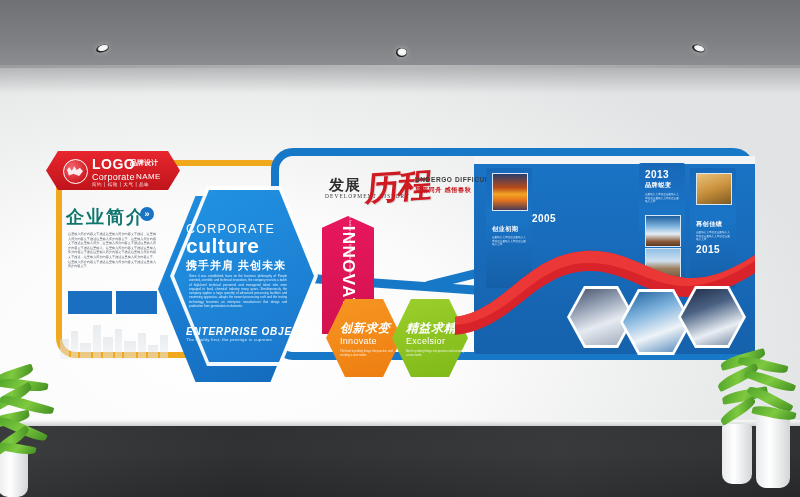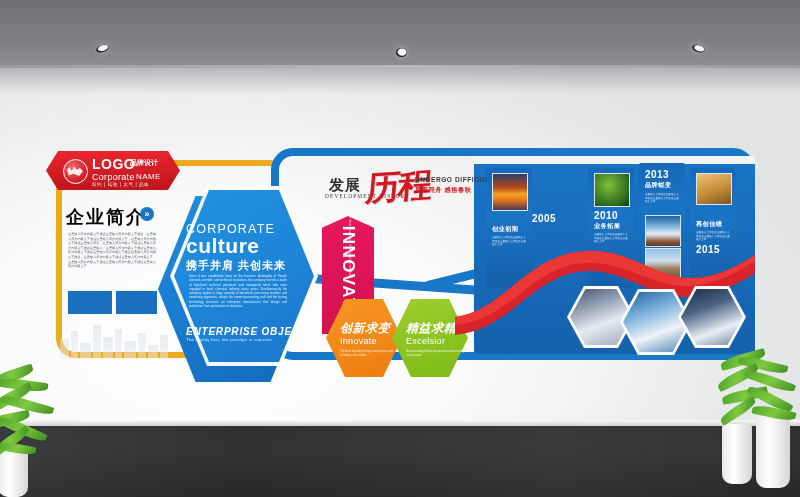--- a/index.html
+++ b/index.html
@@ -82,21 +82,21 @@
     clip-path:polygon(0 40%,14% 10%,30% 48%,45% 6%,62% 40%,80% 18%,100% 52%,76% 100%,40% 78%,12% 96%);
   }
   .logo-main{position:absolute;left:46px;top:6px;font-size:14px;font-weight:bold;letter-spacing:.5px;line-height:14px;}
   .logo-cn{position:absolute;left:84px;top:8px;font-size:7px;font-weight:bold;line-height:8px;}
   .logo-sub{position:absolute;left:46px;top:21px;font-size:9px;line-height:10px;letter-spacing:.3px;}
   .logo-name{position:absolute;left:90px;top:21px;font-size:8px;line-height:10px;letter-spacing:.4px;}
   .logo-tiny{position:absolute;left:46px;top:31px;font-size:4.5px;line-height:5px;letter-spacing:.6px;opacity:.92;}
 
   
   .intro-title{
-    position:absolute;left:66px;top:205px;font-size:18px;font-weight:bold;color:#000000;
+    position:absolute;left:66px;top:205px;font-size:18px;font-weight:bold;color:#0f766e;
     letter-spacing:2px;text-shadow:0 1px 0 rgba(255,255,255,.8);
   }
   .intro-arrow{
     position:absolute;left:140px;top:207px;width:14px;height:14px;border-radius:50%;
     background:#1a74c4;color:#fff;font-size:9px;line-height:14px;text-align:center;font-weight:bold;
   }
   .intro-body{
     position:absolute;left:68px;top:232px;width:88px;font-size:3.1px;line-height:4.6px;
     color:#4a5560;text-align:justify;
   }
@@ -279,26 +279,20 @@
     <div class="dev-ud2">风雨同舟 感悟春秋</div>
 
     <div class="panel" style="left:486px;top:168px;width:46px;height:120px;">
       <div class="pphoto ph-sunset" style="left:6px;top:5px;width:34px;height:36px;"></div>
       <div class="yr" style="left:6px;top:45px;margin-left:40px;">2005</div>
       <div class="yrcn" style="left:6px;top:57px;">创业初期</div>
       <div class="ptxt" style="left:6px;top:68px;">这里输入文字描述这里输入文字描述这里输入文字描述这里输入文字</div>
     </div>
 
 
-    <div class="panel" style="left:588px;top:168px;width:46px;height:120px;">
-      <div class="pphoto ph-green" style="left:6px;top:5px;width:34px;height:32px;"></div>
-      <div class="yr" style="left:6px;top:42px;">2010</div>
-      <div class="yrcn" style="left:6px;top:54px;">业务拓展</div>
-      <div class="ptxt" style="left:6px;top:65px;">这里输入文字描述这里输入文字描述这里输入文字描述这里输入文字</div>
-    </div>
 
     <div class="panel" style="left:639px;top:163px;width:46px;height:128px;">
       <div class="yr" style="left:6px;top:6px;">2013</div>
       <div class="yrcn" style="left:6px;top:18px;">品牌蜕变</div>
       <div class="ptxt" style="left:6px;top:30px;">这里输入文字描述这里输入文字描述这里输入文字描述这里输入文字</div>
       <div class="pphoto ph-mtn" style="left:6px;top:52px;width:34px;height:30px;"></div>
       <div class="pphoto ph-road" style="left:6px;top:85px;width:34px;height:30px;"></div>
     </div>
 
     <div class="panel" style="left:690px;top:168px;width:46px;height:120px;">

